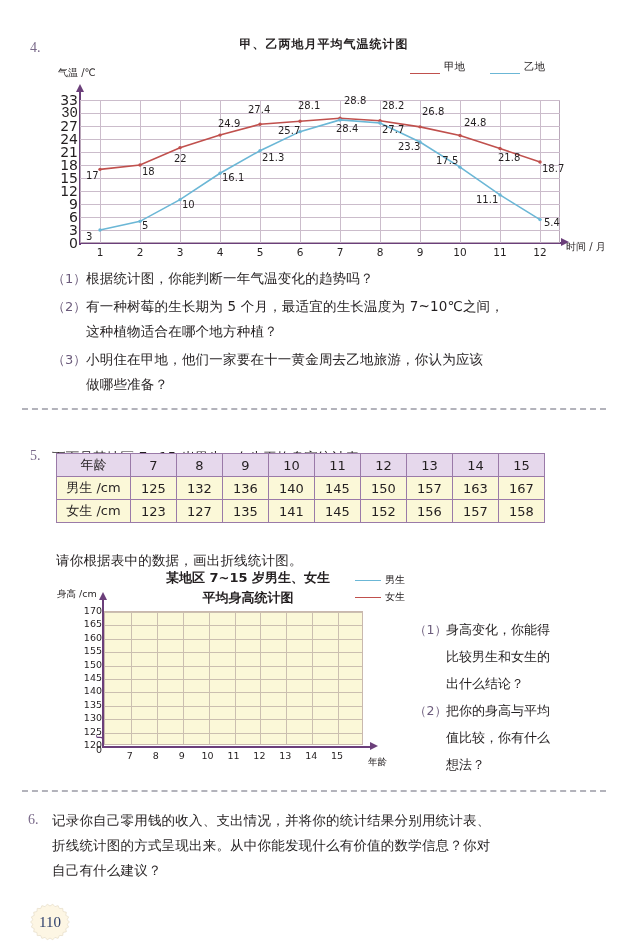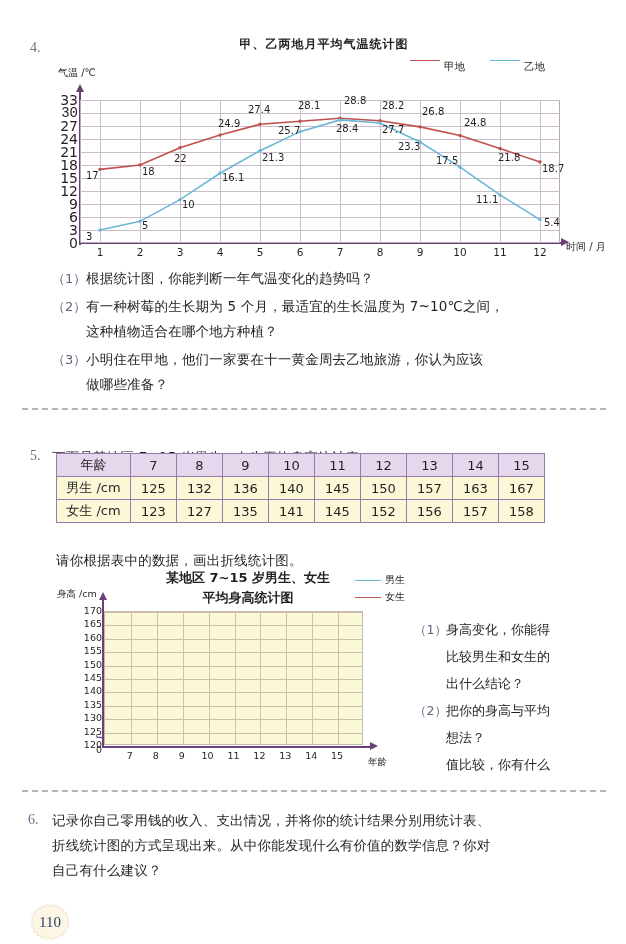--- a/index.html
+++ b/index.html
@@ -41,21 +41,21 @@
   #chart1-ylabel {
     position: absolute; left: 58px; top: 66px;
     font-family: "DejaVu Sans", sans-serif; font-size: 10px; color: #231f20;
   }
   #chart1-xlabel {
     position: absolute; left: 566px; top: 240px;
     font-family: "DejaVu Sans", sans-serif; font-size: 10px; color: #231f20;
   }
   .legend1 {
     position: absolute; top: 60px;
-    display: flex; align-items: flex-start; gap: 4px;
+    display: flex; align-items: flex-end; gap: 4px;
     font-family: Liberation Sans, sans-serif; font-size: 10.5px; color: #231f20;
   }
   .legend-line { display: block; width: 30px; height: 0; border-top: 1.6px solid #000; }
 
   
   #chart1 {
     position: absolute;
     left: 80px; top: 100px;
     width: 480px; height: 143px;
   }
@@ -532,22 +532,22 @@
       <div class="txt">
         <div>身高变化，你能得</div>
         <div>比较男生和女生的</div>
         <div>出什么结论？</div>
       </div>
     </div>
     <div class="qitem2">
       <div class="lbl">（2）</div>
       <div class="txt">
         <div>把你的身高与平均</div>
+        <div>值比较，你有什么</div>
         <div>想法？</div>
-        <div>值比较，你有什么</div>
       </div>
     </div>
   </div>
 
   <div class="divider" style="top:790px;"></div>
 
   <div class="qnum" id="sec6-num">6.</div>
   <div id="sec6-text">
     <div class="body-text">记录你自己零用钱的收入、支出情况，并将你的统计结果分别用统计表、</div>
     <div class="body-text">折线统计图的方式呈现出来。从中你能发现什么有价值的数学信息？你对</div>

